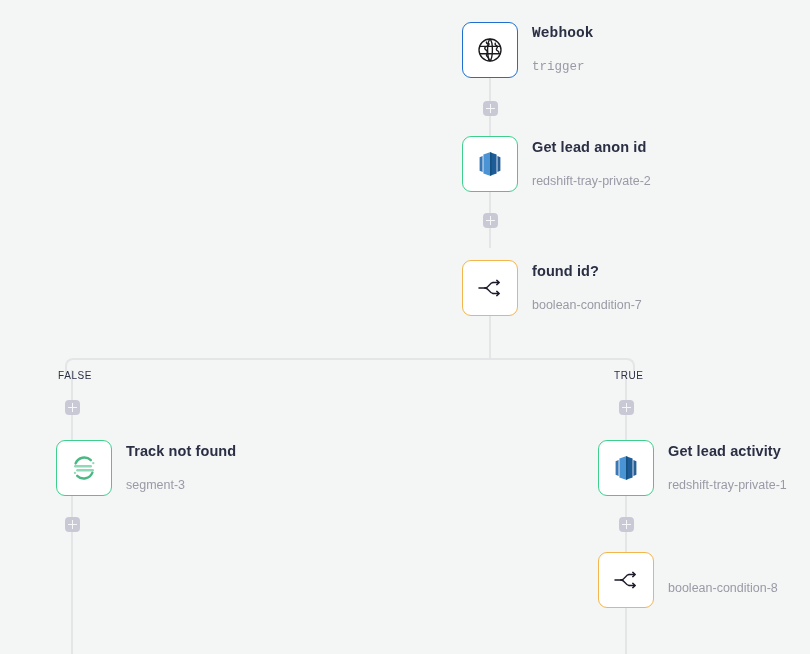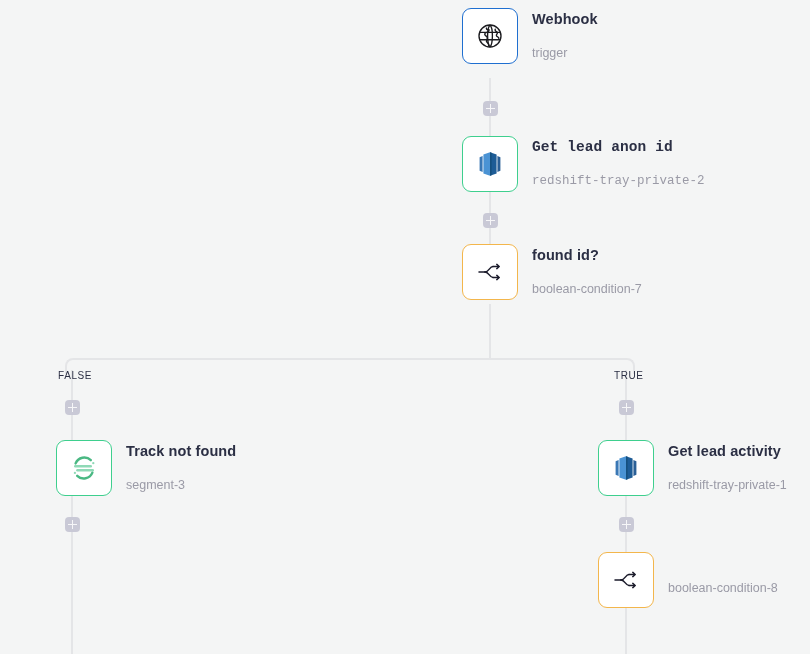--- a/index.html
+++ b/index.html
@@ -76,58 +76,58 @@
   <div class="plus" style="left:483px;top:101px;"></div>
   <div class="plus" style="left:483px;top:213px;"></div>
   <div class="plus" style="left:65px;top:400px;"></div>
   <div class="plus" style="left:65px;top:517px;"></div>
   <div class="plus" style="left:619px;top:400px;"></div>
   <div class="plus" style="left:619px;top:517px;"></div>
 
   <div class="branch-label" style="left:58px;top:370px;">FALSE</div>
   <div class="branch-label" style="left:614px;top:370px;">TRUE</div>
 
-  <div class="node" style="left:462px;top:8px;">
+  <div class="node" style="left:462px;top:22px;font-family:Liberation Mono, monospace;">
     <div class="node-box b-blue">
       <span>
         <svg width="32" height="32" viewBox="0 0 32 32" fill="none" stroke="#1b1b1f" stroke-width="1.35">
           <circle cx="16" cy="16" r="11"></circle>
           <path d="M16 5c-3.2 3.1-3.2 18 0 22"></path>
           <path d="M16 5c3.2 3.1 3.2 18 0 22"></path>
           <path d="M5.6 12.3h20.8M5.6 19.7h20.8"></path>
           <path d="M12.6 7.4c-.7 1.6.5 2.4 1.6 2.1 1.2-.3 1 1.4.1 2.2-.9.8-2.6.5-3.3 1.7-.8 1.3.4 2.3 1.5 3 1.1.7.8 2.5.1 3.6-.6 1 .2 2.3 1.2 3.1.9.7 1 1.9.8 3.1" fill="none"></path>
           <path d="M21.6 8.8c-1 .9-.4 2.1.6 2.6 1.3.6 1.5 2 .6 2.9-.8.8-.4 2 .6 2.4 1 .4 1.6 1.3 1.4 2.3" fill="none"></path>
         </svg>
       </span>
     </div>
     <div class="node-text">
       <div class="node-title">Webhook</div>
       <div class="node-sub">trigger</div>
     </div>
   </div>
 
-  <div class="node" style="left:462px;top:136px;font-family:Liberation Mono, monospace;">
+  <div class="node" style="left:462px;top:136px;">
     <div class="node-box b-green">
       <span>
         <svg width="30" height="30" viewBox="0 0 30 30">
           <path d="M4.6 8.2 7.6 7v16l-3-1.2z" fill="#3a78b5"></path>
           <path d="M25.4 8.2 22.4 7v16l3-1.2z" fill="#2a5f96"></path>
           <path d="M15 3.2 21.6 5.6v18.8L15 26.8z" fill="#1d5c96"></path>
           <path d="M15 3.2 8.4 5.6v18.8L15 26.8z" fill="#4a93d4"></path>
           <path d="M15 3.2v23.6l1.6-.6V3.8z" fill="#15507f"></path>
         </svg>
       </span>
     </div>
     <div class="node-text">
       <div class="node-title">Get lead anon id</div>
       <div class="node-sub">redshift-tray-private-2</div>
     </div>
   </div>
 
-  <div class="node" style="left:462px;top:244px;">
+  <div class="node" style="left:462px;top:260px;">
     <div class="node-box b-amber">
       <span>
         <svg width="32" height="32" viewBox="0 0 32 32" fill="none" stroke="#1b1b2b" stroke-width="1.5" stroke-linecap="round">
           <path d="M5 16h6"></path>
           <path d="M11 16c4 0 4.5-5.5 8-5.5"></path>
           <path d="M11 16c4 0 4.5 5.5 8 5.5"></path>
           <path d="M19 10.5c2.6 0 4.2 0 5.6 0"></path>
           <path d="M19 21.5c2.6 0 4.2 0 5.6 0"></path>
           <path d="M22.8 8.4l2.4 2.1-2.4 2.1" stroke-linejoin="round"></path>
           <path d="M22.8 19.4l2.4 2.1-2.4 2.1" stroke-linejoin="round"></path>

